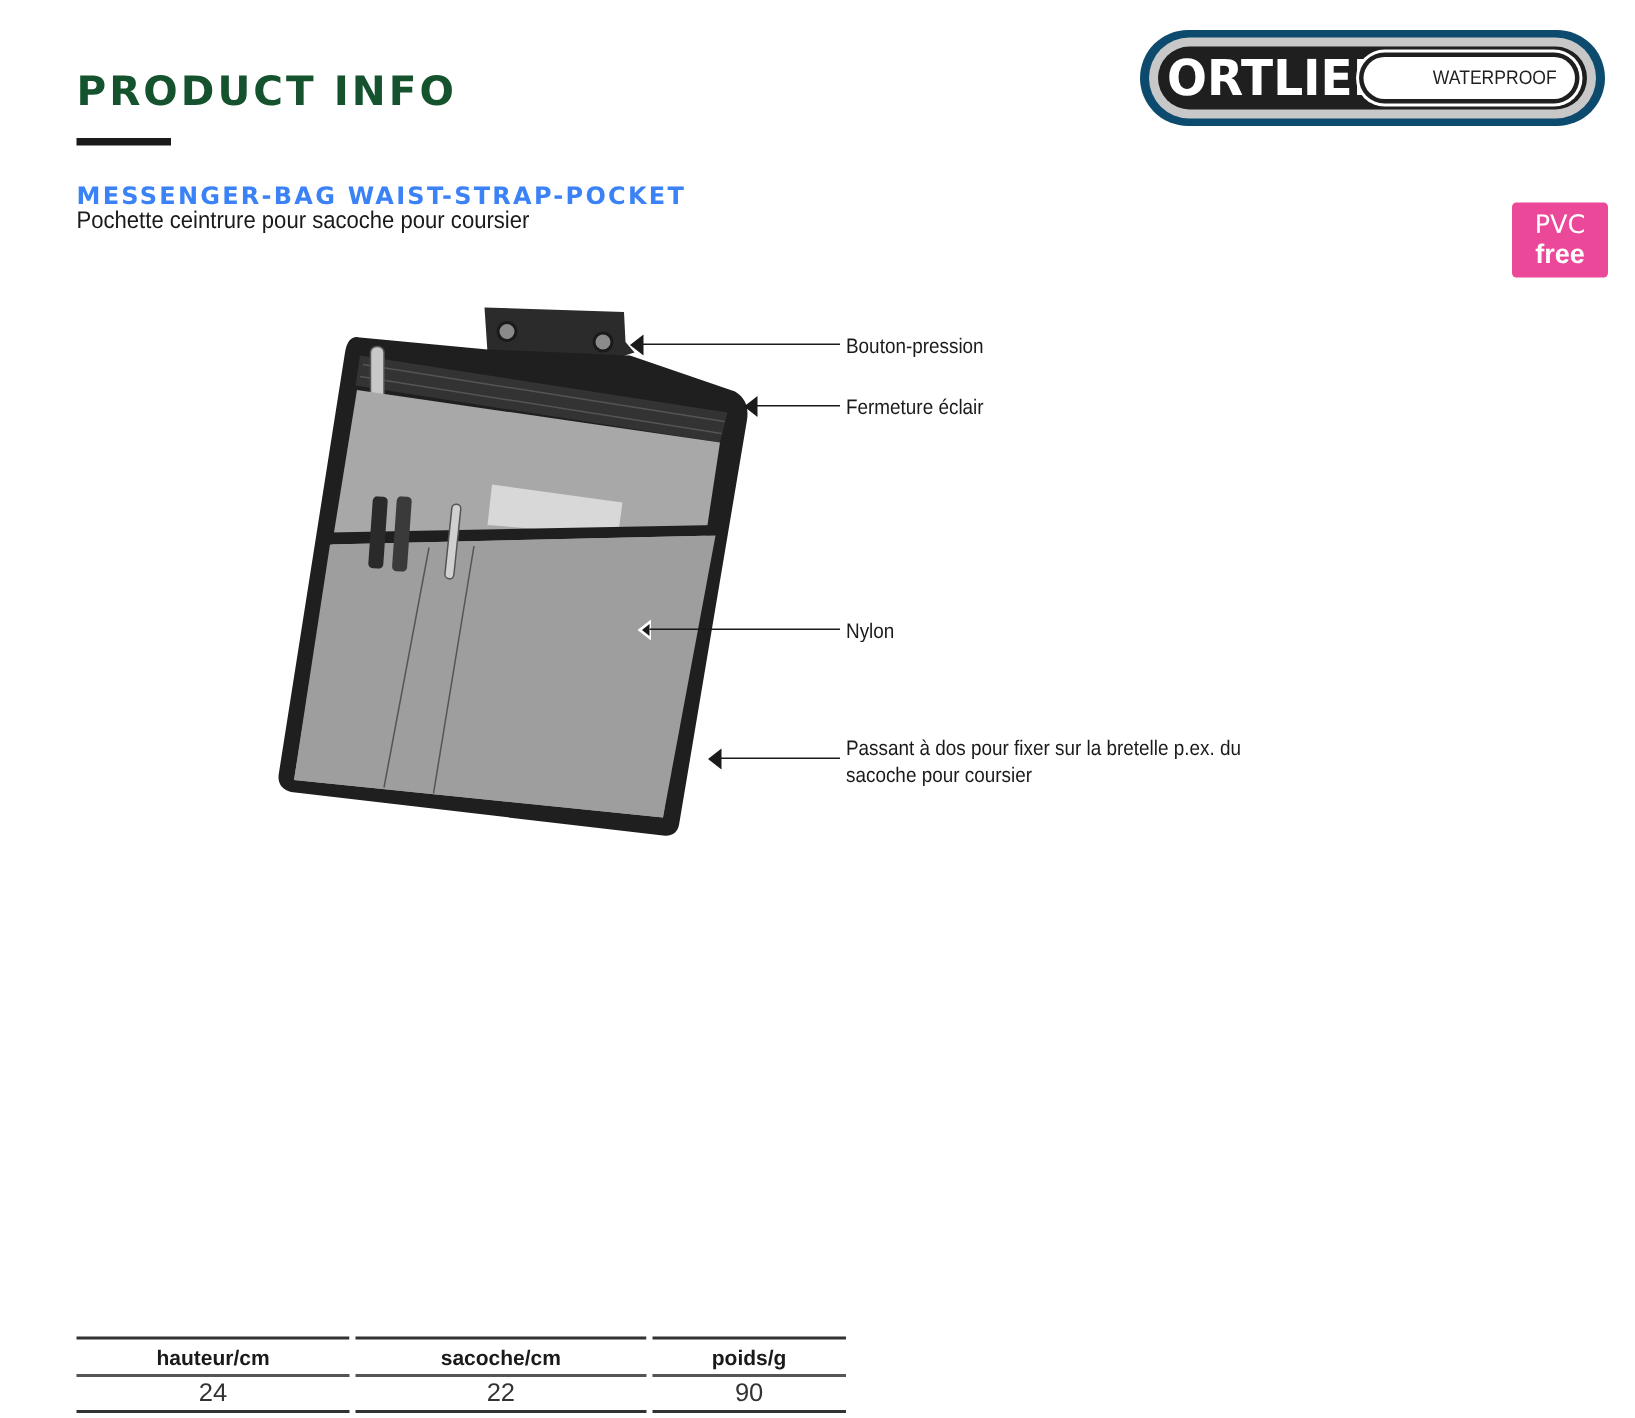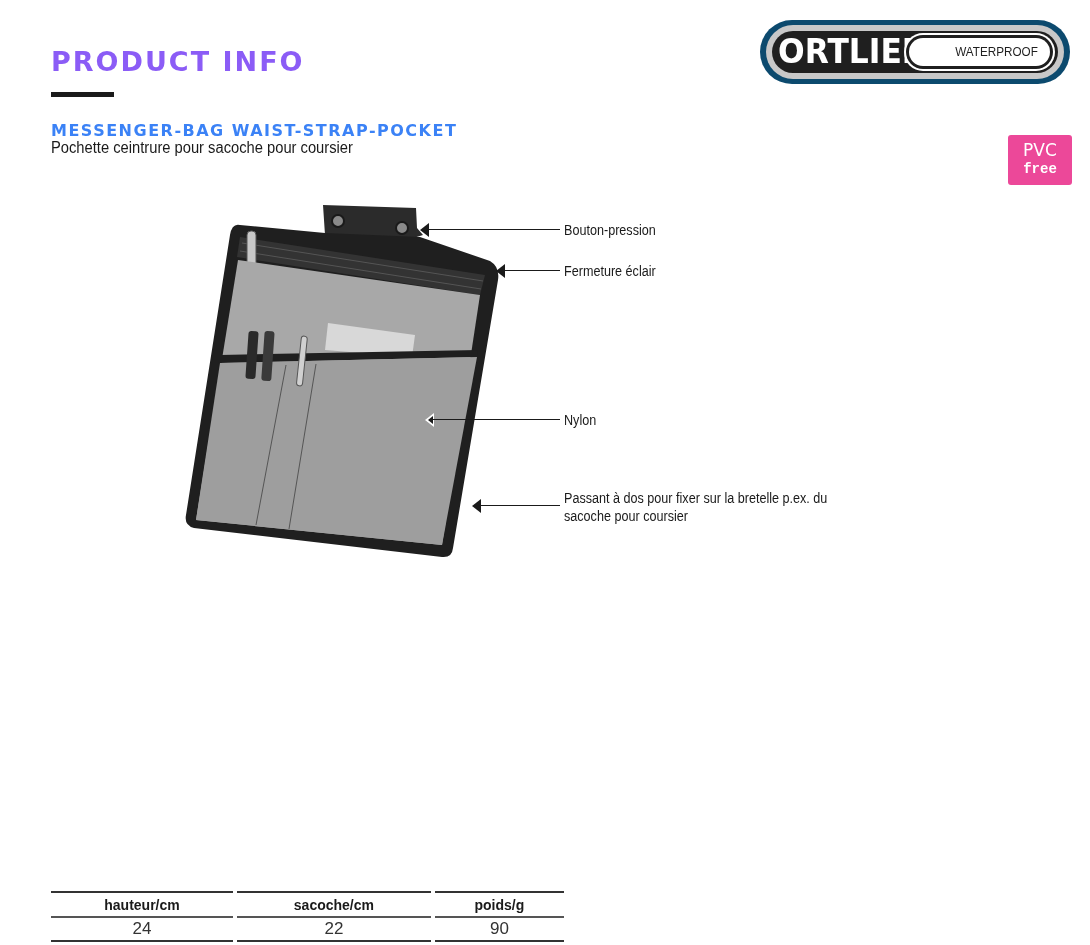--- a/index.html
+++ b/index.html
@@ -1,31 +1,31 @@
 <!DOCTYPE html>
 <html><head>
 <meta charset="utf-8">
 <style>
   html, body { margin:0; padding:0; background:#ffffff; }
   body { width:1090px; height:945px; position:relative; overflow:hidden; font-family:"Liberation Sans", sans-serif; color:#1a1a1a; }
-  .page-title { position:absolute; left:51px; top:46px; font-family:"DejaVu Sans", sans-serif; font-weight:bold; font-size:27px; letter-spacing:2px; color:#8b5cf6; margin:0; }
+  .page-title { position:absolute; left:51px; top:46px; font-family:"DejaVu Sans", sans-serif; font-weight:bold; font-size:27px; letter-spacing:2px; color:#14532d; margin:0; }
   .title-rule { position:absolute; left:51px; top:92px; width:63px; height:5px; background:#1a1a1a; }
   .product-name { position:absolute; left:51px; top:121px; font-family:"DejaVu Sans", sans-serif; font-weight:bold; font-size:16px; letter-spacing:1.5px; color:#3b82f6; margin:0; }
   .product-sub { position:absolute; left:51px; top:139px; font-family:"Liberation Sans", sans-serif; font-size:16px; color:#1a1a1a; transform:scaleX(0.92); transform-origin:left; white-space:nowrap; }
 
   .logo { position:absolute; left:760px; top:20px; width:310px; height:64px; border-radius:32px; background:#0c4a6e; }
   .logo-ring { position:absolute; left:6px; top:5px; right:6px; bottom:5px; border-radius:27px; background:#c8c8c8; }
   .logo-inner { position:absolute; left:12px; top:11px; right:12px; bottom:11px; border-radius:21px; background:#1f1f1f; }
   .logo-word { position:absolute; left:18px; top:12px; font-family:"DejaVu Sans", sans-serif; font-weight:bold; font-size:33px; line-height:40px; color:#ffffff; letter-spacing:0px; transform:scaleX(0.95); transform-origin:left; }
   .logo-badge { position:absolute; right:20px; top:18px; width:107px; height:28px; border-radius:14px; background:#ffffff; box-shadow:0 0 0 3px #1f1f1f, 0 0 0 5px #ffffff;padding-left:34px; }
   .logo-badge span { display:block; text-align:center; line-height:28px; font-family:"Liberation Sans", sans-serif; font-size:13px; color:#1f1f1f; transform:scaleX(0.9); }
 
   .pvc-badge { position:absolute; left:1008px; top:135px; width:64px; height:50px; background:#ec4899; border-radius:3px; color:#ffffff; text-align:center; }
   .pvc-line1 { display:block; font-family:"DejaVu Sans", sans-serif; font-size:17px; line-height:18px; margin-top:6px; }
-  .pvc-line2 { display:block; font-family:Liberation Mono, monospace; font-weight:bold; font-size:14px; line-height:20px; }
+  .pvc-line2 { display:block; font-family:Liberation Sans, sans-serif; font-weight:bold; font-size:18px; line-height:20px; }
 
   .illustration { position:absolute; left:180px; top:195px; width:340px; height:375px; }
   .callout { position:absolute; height:20px; }
   .callout .line { position:absolute; top:9px; height:1px; background:#1a1a1a; }
   .callout .head { position:absolute; top:3px; width:0; height:0; border-top:7px solid transparent; border-bottom:7px solid transparent; border-right:9px solid #1a1a1a; }
   .callout-label { position:absolute; font-family:"Liberation Sans", sans-serif; font-size:14px; color:#1a1a1a; line-height:18px; transform:scaleX(0.9); transform-origin:left; white-space:nowrap; }
 
   .specs { position:absolute; left:51px; top:891px; width:513px; border-collapse:collapse; }
   .specs th, .specs td { text-align:center; padding:0 6px; font-family:"Liberation Sans", sans-serif; }
   .specs th { font-weight:bold; font-size:14px; height:23px; border-top:2px solid #333; border-bottom:2px solid #555; }

